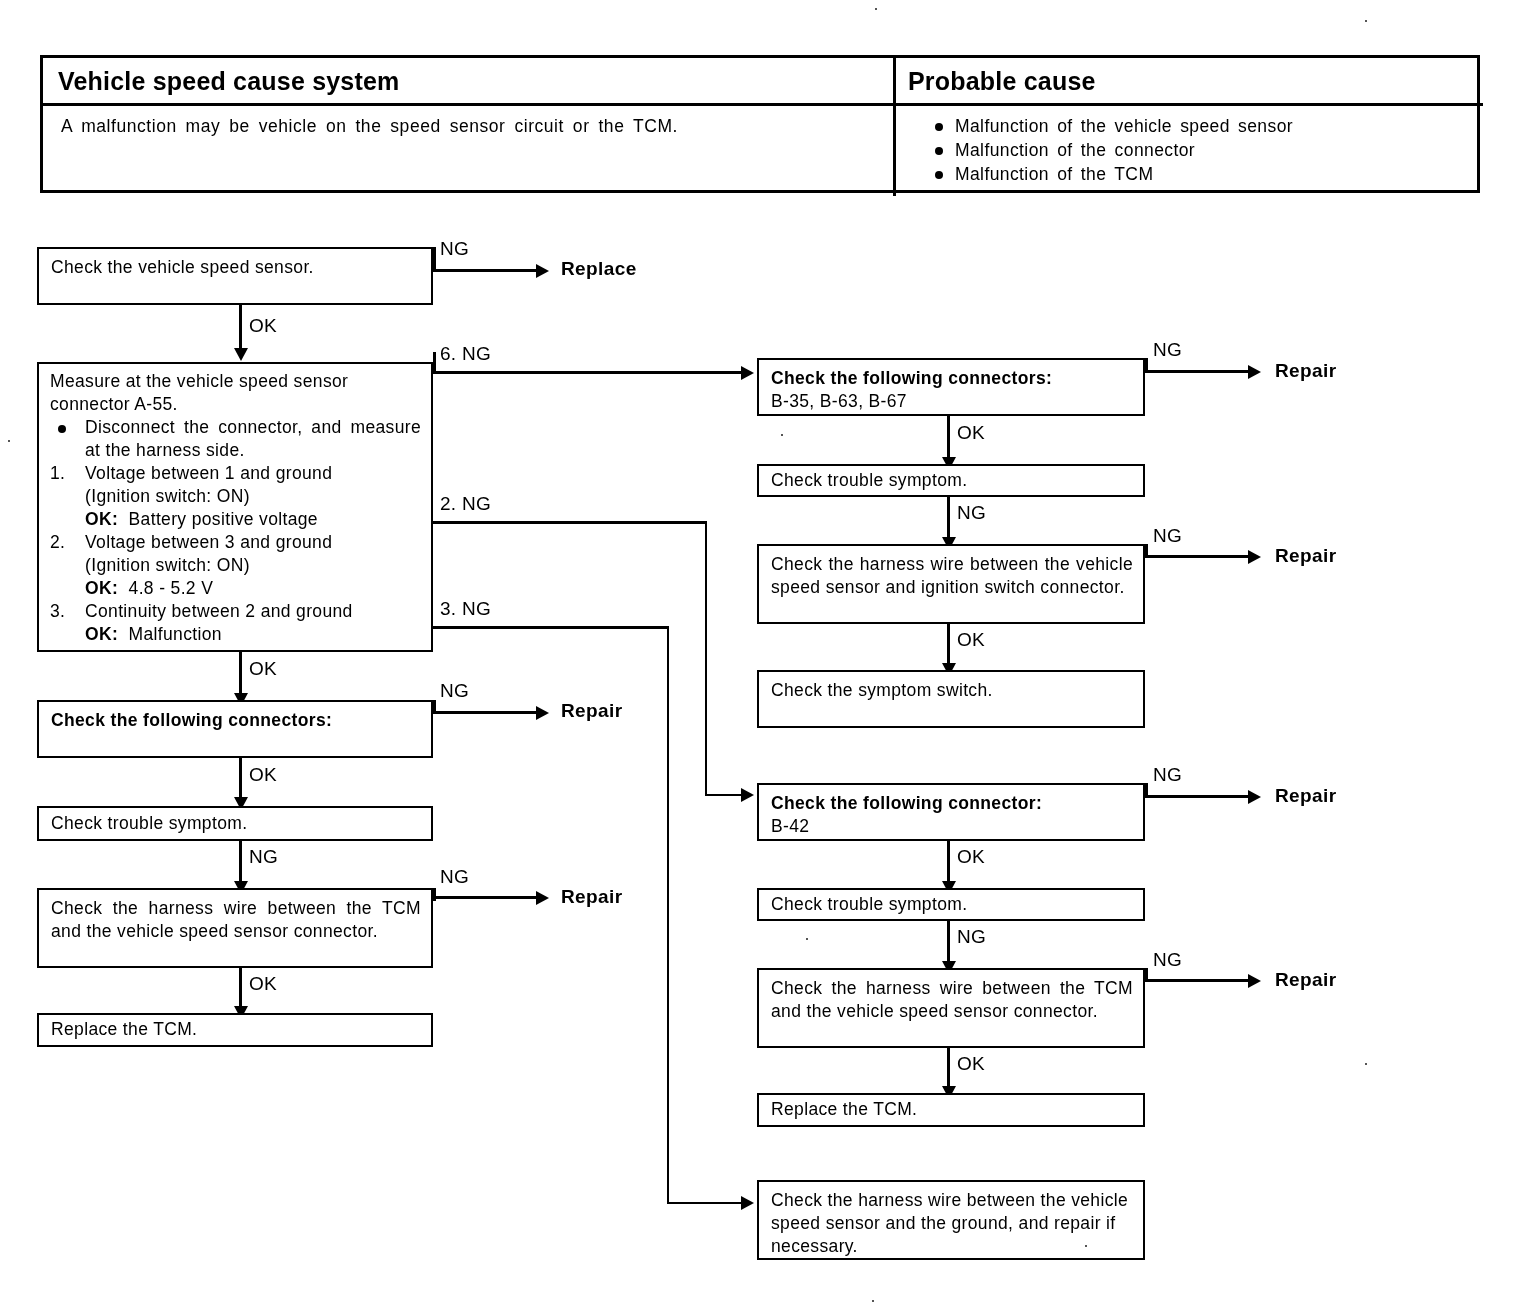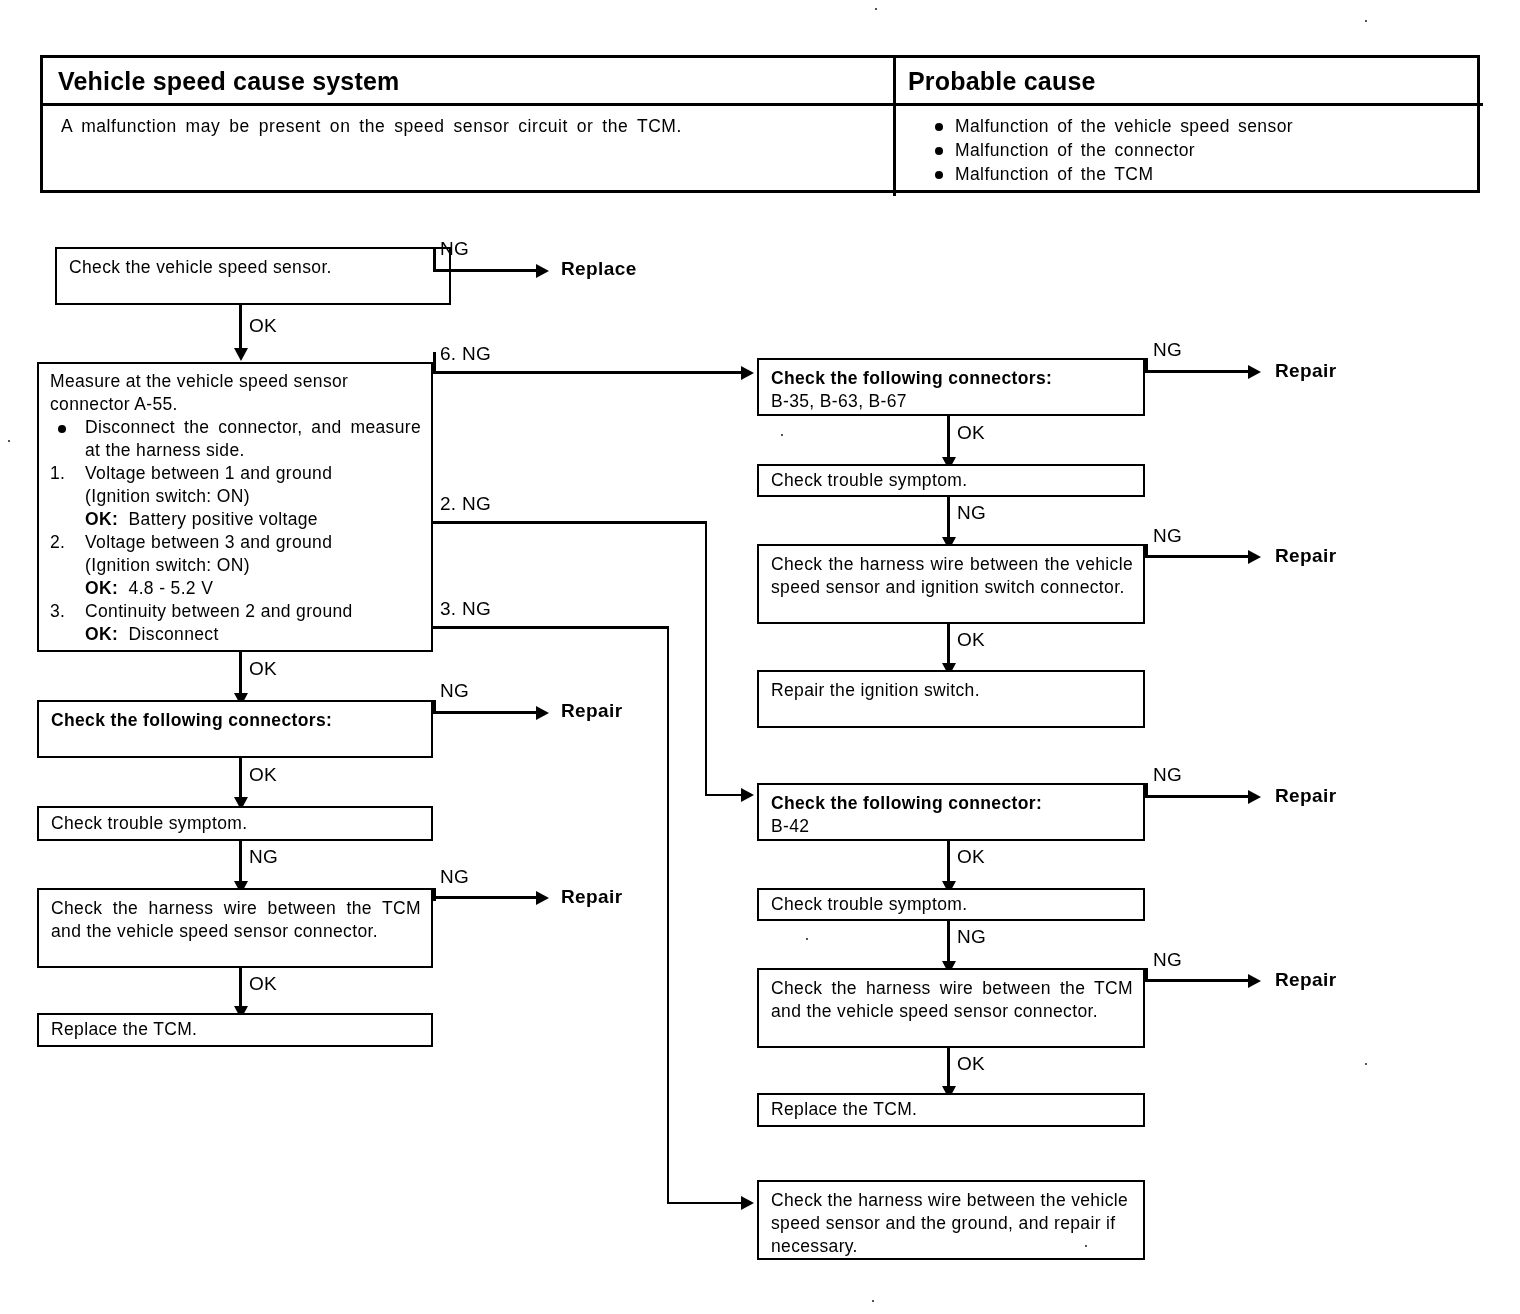--- a/index.html
+++ b/index.html
@@ -58,29 +58,29 @@
 </head>
 <body>
 
 <div class="page">
 
   <div class="tbl">
     <div class="tbl-divider"></div>
     <div class="tbl-hrule"></div>
     <div class="tbl-h tbl-h1">Vehicle speed cause system</div>
     <div class="tbl-h tbl-h2">Probable cause</div>
-    <div class="tbl-body-l just">A malfunction may be present on the speed sensor circuit or the TCM.</div>
+    <div class="tbl-body-l just">A malfunction may be vehicle on the speed sensor circuit or the TCM.</div>
     <ul class="cause-list">
       <li>Malfunction of the vehicle speed sensor</li>
       <li>Malfunction of the connector</li>
       <li>Malfunction of the TCM</li>
     </ul>
   </div>
 
-  <div class="box" style="left:37px;top:247px;width:396px;height:58px;margin-left:18px;">Check the vehicle speed sensor.</div>
+  <div class="box" style="left:37px;top:247px;width:396px;height:58px;">Check the vehicle speed sensor.</div>
 
   <div class="ln vl" style="left:433px;top:247px;height:24px;"></div>
   <div class="ln hl" style="left:433px;top:269px;width:105px;"></div>
   <div class="arr-r" style="left:536px;top:263.5px;"></div>
   <div class="lbl" style="left:440px;top:238px;">NG</div>
   <div class="term" style="left:561px;top:258px;">Replace</div>
 
   <div class="ln vl" style="left:239px;top:305px;height:50px;"></div>
   <div class="arr-d" style="left:233.5px;top:348px;"></div>
   <div class="lbl" style="left:249px;top:315px;">OK</div>
@@ -98,21 +98,21 @@
       </li>
       <li>
         <span class="n">2.</span>
         <div class="just">Voltage between 3 and ground</div>
         <div>(Ignition switch: ON)</div>
         <div><b>OK:</b>&nbsp; <span>4.8 - 5.2 V</span></div>
       </li>
       <li>
         <span class="n">3.</span>
         <div>Continuity between 2 and ground</div>
-        <div><b>OK:</b>&nbsp; <span>Disconnect</span></div>
+        <div><b>OK:</b>&nbsp; <span>Malfunction</span></div>
       </li>
     </ul>
   </div>
 
   <div class="ln vl" style="left:433px;top:352px;height:22px;"></div>
   <div class="ln hl" style="left:433px;top:371px;width:310px;"></div>
   <div class="arr-r" style="left:741px;top:365.5px;"></div>
   <div class="lbl" style="left:440px;top:343px;">6. NG</div>
 
   <div class="ln hl" style="left:433px;top:521px;width:274px;"></div>
@@ -187,21 +187,21 @@
   <div class="ln vl" style="left:1145px;top:544px;height:14px;"></div>
   <div class="ln hl" style="left:1145px;top:555px;width:105px;"></div>
   <div class="arr-r" style="left:1248px;top:549.5px;"></div>
   <div class="lbl" style="left:1153px;top:525px;">NG</div>
   <div class="term" style="left:1275px;top:545px;">Repair</div>
 
   <div class="ln vl" style="left:947px;top:624px;height:46px;"></div>
   <div class="arr-d" style="left:941.5px;top:663px;"></div>
   <div class="lbl" style="left:957px;top:629px;">OK</div>
 
-  <div class="box" style="left:757px;top:670px;width:388px;height:58px;">Repair the ignition switch.</div>
+  <div class="box" style="left:757px;top:670px;width:388px;height:58px;">Check the symptom switch.</div>
 
   <div class="box" style="left:757px;top:783px;width:388px;height:58px;">
     <div><b>Check the following connector:</b></div>
     <div>B-42</div>
   </div>
   <div class="ln vl" style="left:1145px;top:783px;height:14px;"></div>
   <div class="ln hl" style="left:1145px;top:795px;width:105px;"></div>
   <div class="arr-r" style="left:1248px;top:789.5px;"></div>
   <div class="lbl" style="left:1153px;top:764px;">NG</div>
   <div class="term" style="left:1275px;top:785px;">Repair</div>

